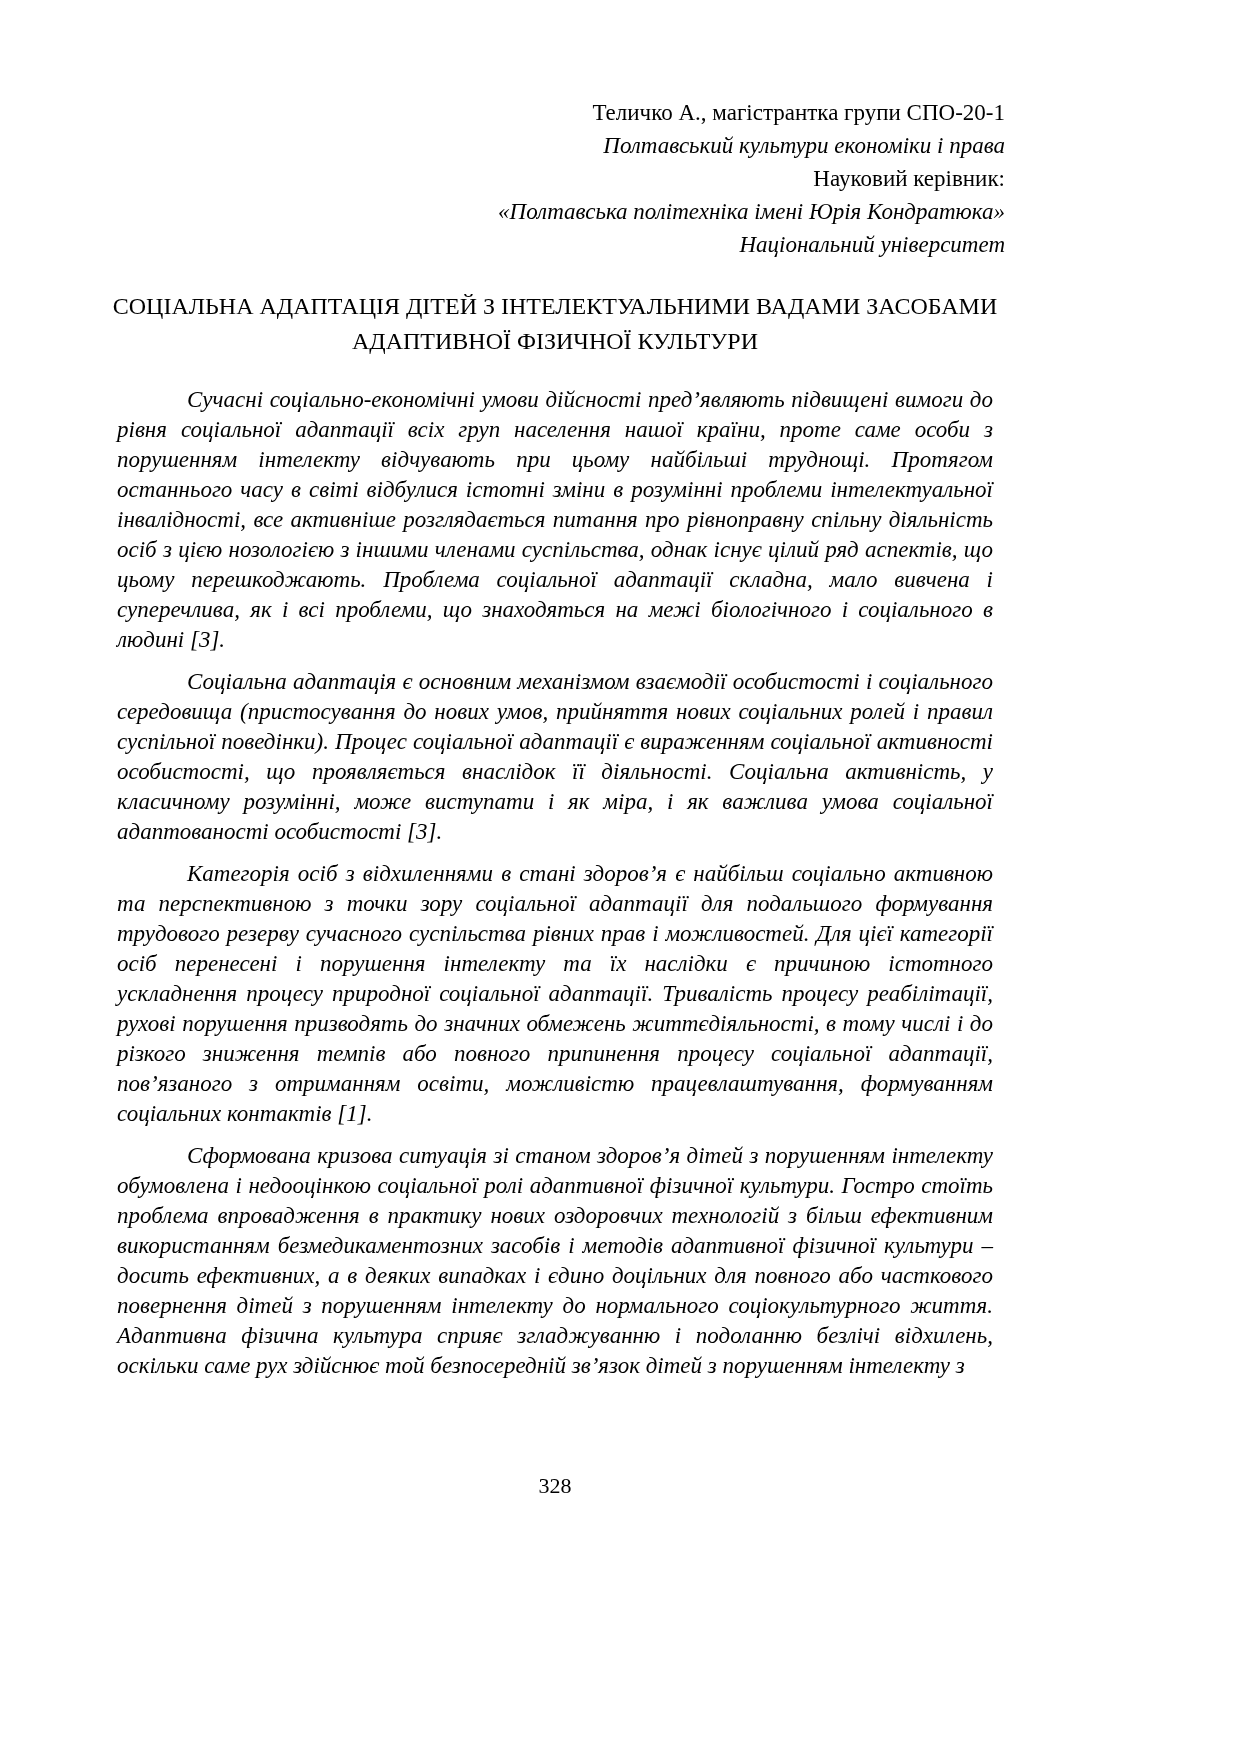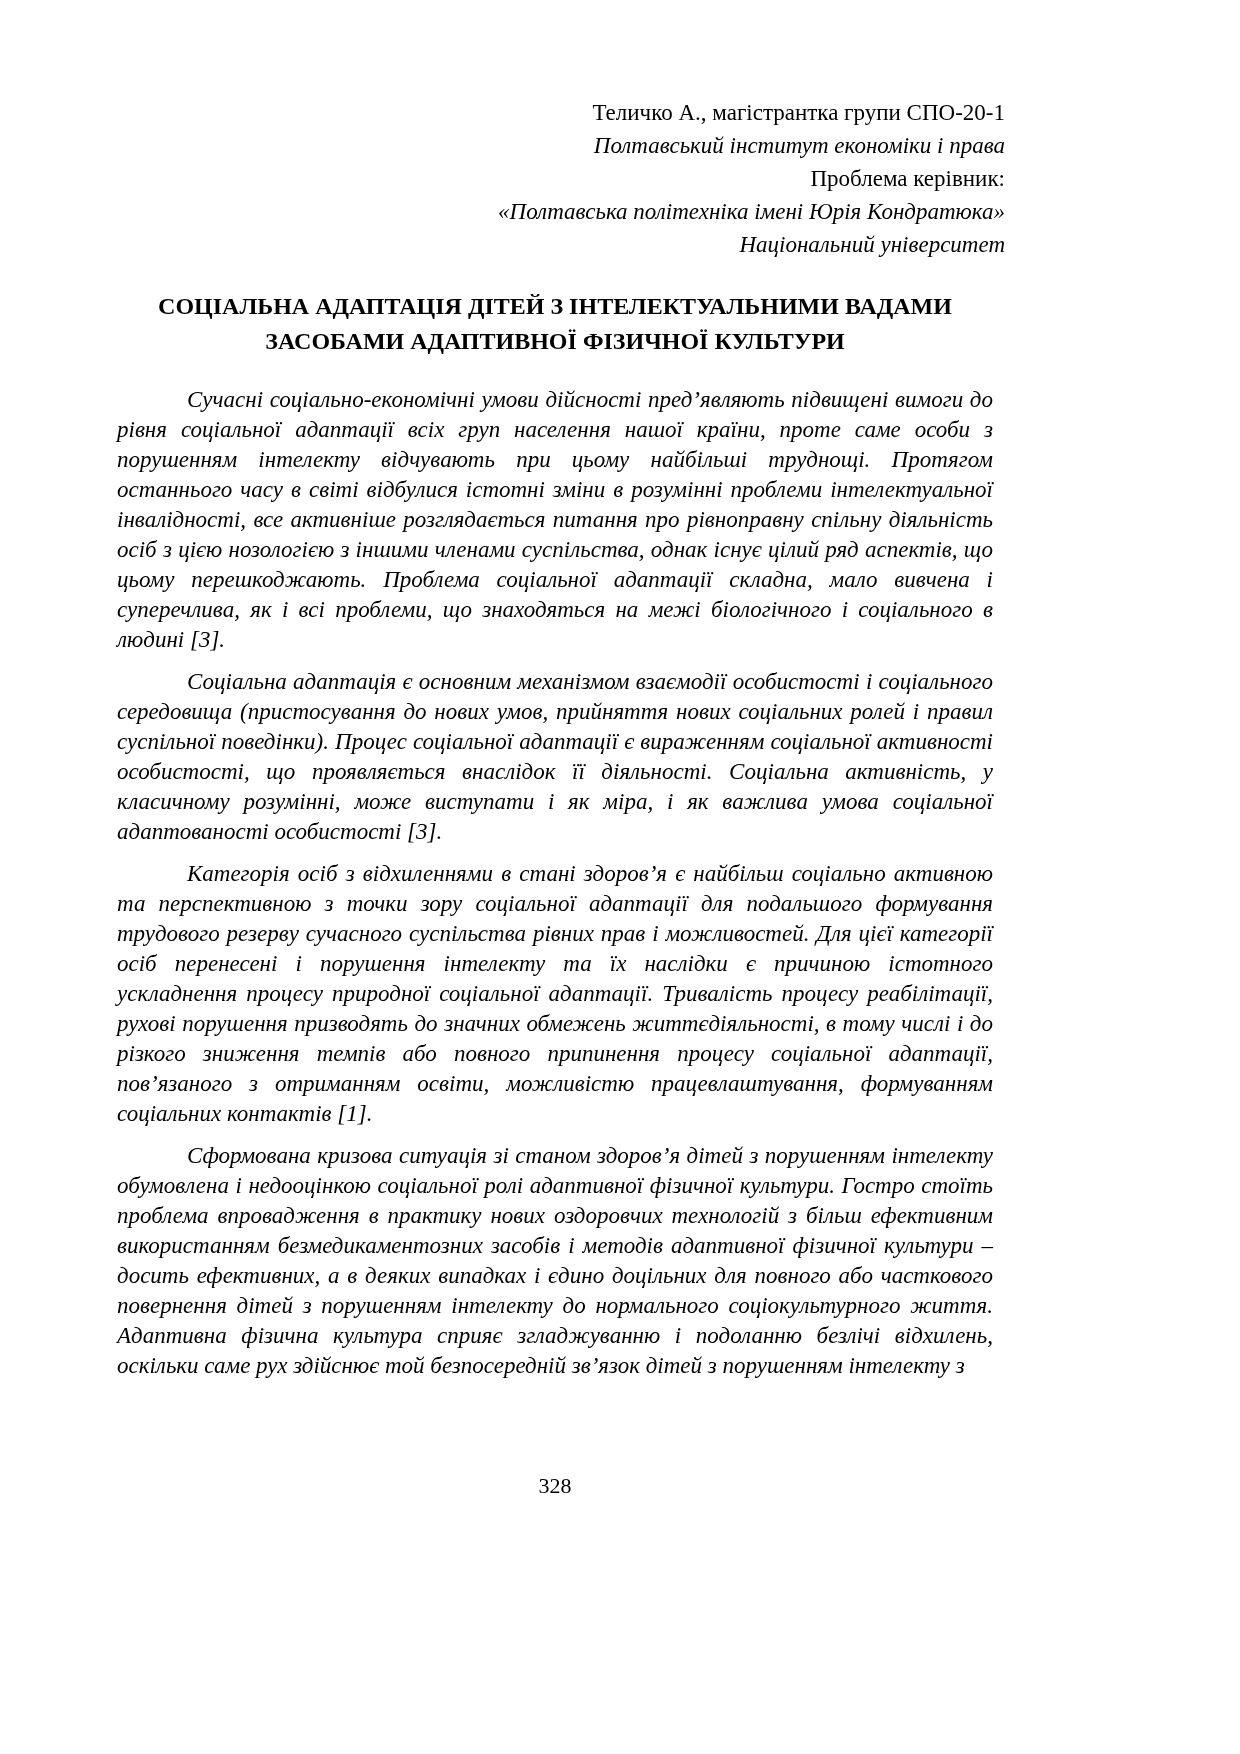--- a/index.html
+++ b/index.html
@@ -25,21 +25,21 @@
     line-height: 33px;
   }
   .author-block .italic {
     font-style: italic;
   }
   .paper-title {
     margin: 28px 0 26px 0;
     text-align: center;
     font-size: 24px;
     line-height: 35px;
-    font-weight: bold;
+    font-weight: normal;
   }
   .paper-body p {
     margin: 12px;
     text-indent: 70px;
     text-align: justify;
     font-size: 23px;
     line-height: 30px;
     font-style: italic;
   }
   .page-number {
@@ -52,22 +52,22 @@
     line-height: 28px;
   }
 </style>
 </head>
 <body>
 
 <div class="page">
 
   <div class="author-block">
     <div>Теличко А., магістрантка групи СПО-20-1</div>
-    <div class="italic">Полтавський інститут економіки і права</div>
-    <div>Проблема керівник:</div>
+    <div class="italic">Полтавський культури економіки і права</div>
+    <div>Науковий керівник:</div>
     <div class="italic">«Полтавська політехніка імені Юрія Кондратюка»</div>
     <div class="italic">Національний університет</div>
   </div>
 
   <h1 class="paper-title">СОЦІАЛЬНА АДАПТАЦІЯ ДІТЕЙ З ІНТЕЛЕКТУАЛЬНИМИ ВАДАМИ ЗАСОБАМИ АДАПТИВНОЇ ФІЗИЧНОЇ КУЛЬТУРИ</h1>
 
   <div class="paper-body">
     <p>Сучасні соціально-економічні умови дійсності пред’являють підвищені вимоги до рівня соціальної адаптації всіх груп населення нашої країни, проте саме особи з порушенням інтелекту відчувають при цьому найбільші труднощі. Протягом останнього часу в світі відбулися істотні зміни в розумінні проблеми інтелектуальної інвалідності, все активніше розглядається питання про рівноправну спільну діяльність осіб з цією нозологією з іншими членами суспільства, однак існує цілий ряд аспектів, що цьому перешкоджають. Проблема соціальної адаптації складна, мало вивчена і суперечлива, як і всі проблеми, що знаходяться на межі біологічного і соціального в людині [3].</p>
     <p>Соціальна адаптація є основним механізмом взаємодії особистості і соціального середовища (пристосування до нових умов, прийняття нових соціальних ролей і правил суспільної поведінки). Процес соціальної адаптації є вираженням соціальної активності особистості, що проявляється внаслідок її діяльності. Соціальна активність, у класичному розумінні, може виступати і як міра, і як важлива умова соціальної адаптованості особистості [3].</p>
     <p>Категорія осіб з відхиленнями в стані здоров’я є найбільш соціально активною та перспективною з точки зору соціальної адаптації для подальшого формування трудового резерву сучасного суспільства рівних прав і можливостей. Для цієї категорії осіб перенесені і порушення інтелекту та їх наслідки є причиною істотного ускладнення процесу природної соціальної адаптації. Тривалість процесу реабілітації, рухові порушення призводять до значних обмежень життєдіяльності, в тому числі і до різкого зниження темпів або повного припинення процесу соціальної адаптації, пов’язаного з отриманням освіти, можливістю працевлаштування, формуванням соціальних контактів [1].</p>

